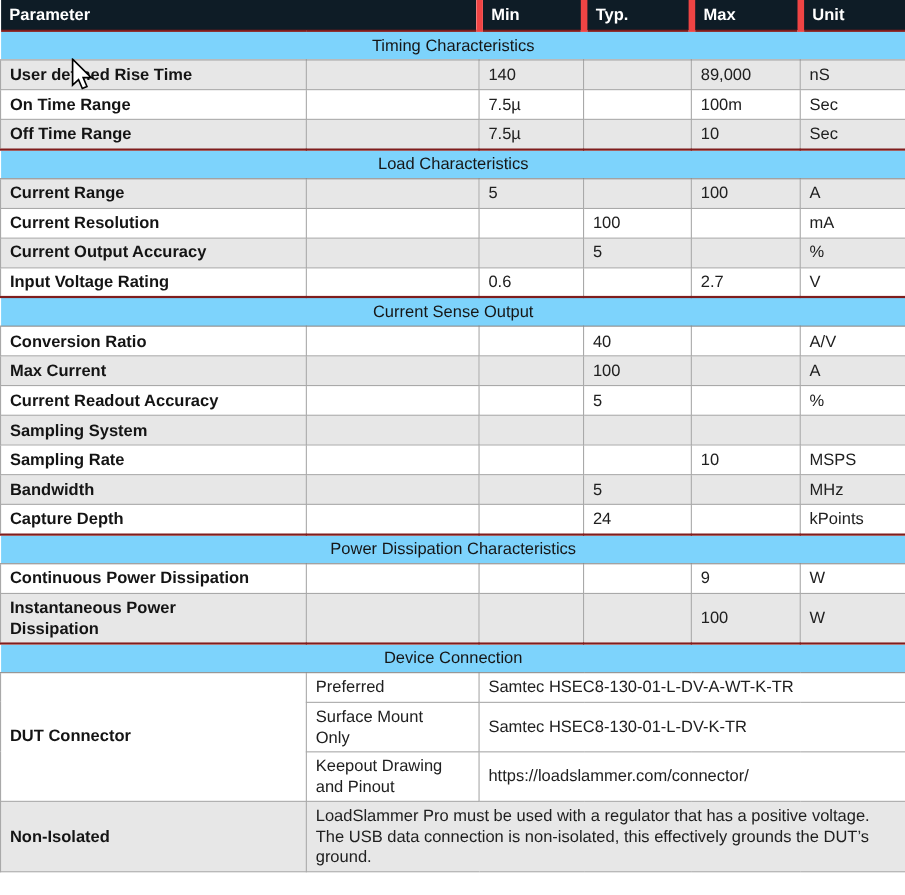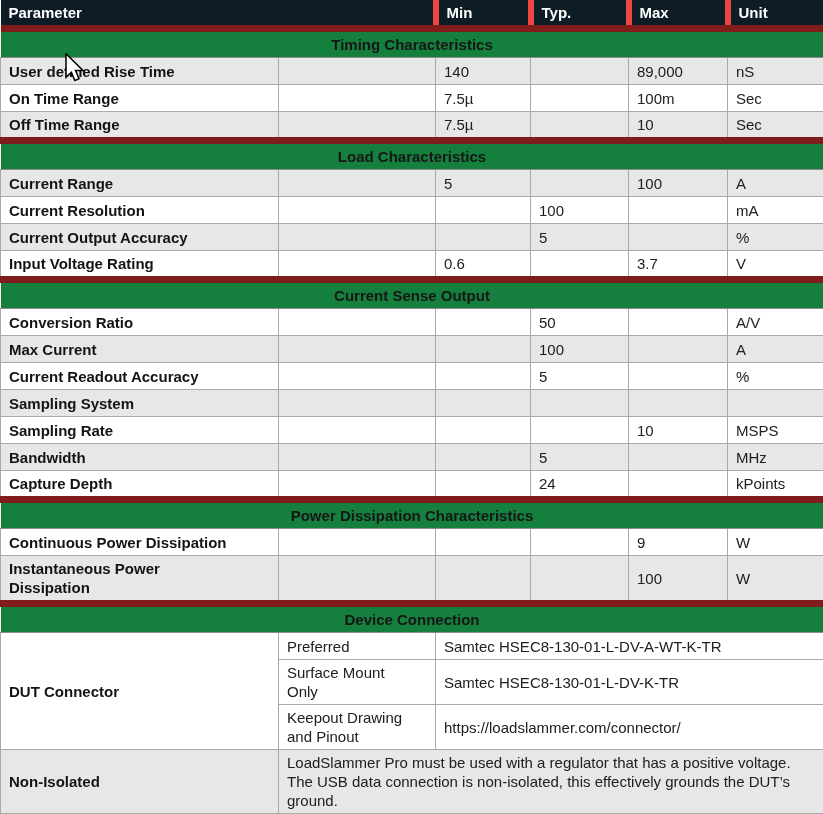--- a/index.html
+++ b/index.html
@@ -45,28 +45,28 @@
     color: #202020;
     height: 27px;
     background: #ffffff;
   }
   tr.alt td { background: #e7e7e7; }
 
   td.param { font-weight: 700; color: #141414; }
 
   
   tr.sec td {
-    background: #15803d;
+    background: #7dd3fc;
     color: #161616;
-    font-weight: 700;
+    font-weight: 400;
     text-align: center;
     height: 26px;
     border-left: none;
     border-right: none;
-    border-top: 7px solid #7f1d1d;
+    border-top: 2px solid #7f1d1d;
     border-bottom: 1px solid #8c8c8c;
   }
 
   td.sub  { font-weight: 400; }
   td.val  { font-weight: 400; }
   .clamp-230 { display: inline-block; max-width: 230px; }
   .clamp-120 { display: inline-block; max-width: 120px; }
   .clamp-135 { display: inline-block; max-width: 135px; }
   td.note { line-height: 20px; padding-top: 5px; padding-bottom: 5px; font-weight: 400; }
 
@@ -161,32 +161,32 @@
       <td class="val"></td>
       <td class="val">5</td>
       <td class="val"></td>
       <td class="val">%</td>
     </tr>
     <tr>
       <td class="param">Input Voltage Rating</td>
       <td class="sub"></td>
       <td class="val">0.6</td>
       <td class="val"></td>
-      <td class="val">3.7</td>
+      <td class="val">2.7</td>
       <td class="val">V</td>
     </tr>
 
     <tr class="sec">
           <td colspan="6">Current Sense Output</td>
         </tr>
     <tr>
       <td class="param">Conversion Ratio</td>
       <td class="sub"></td>
       <td class="val"></td>
-      <td class="val">50</td>
+      <td class="val">40</td>
       <td class="val"></td>
       <td class="val">A/V</td>
     </tr>
     <tr class="alt">
       <td class="param">Max Current</td>
       <td class="sub"></td>
       <td class="val"></td>
       <td class="val">100</td>
       <td class="val"></td>
       <td class="val">A</td>

